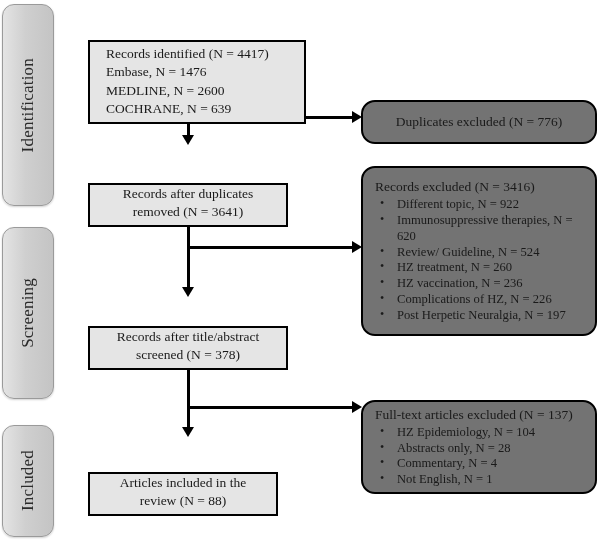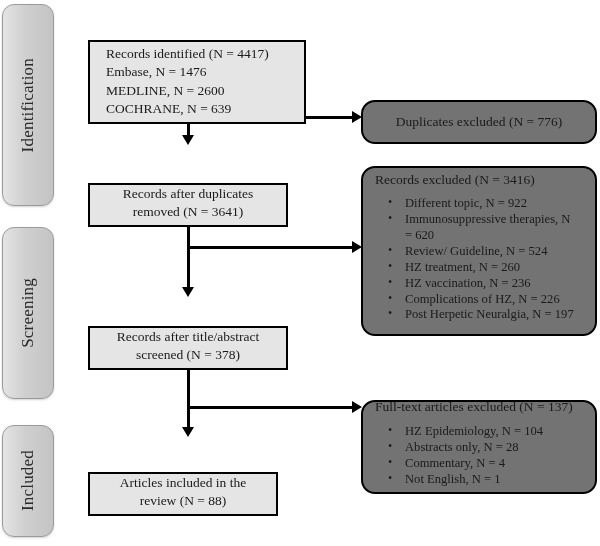--- a/index.html
+++ b/index.html
@@ -63,21 +63,21 @@
     border: 2px solid #000000;
     border-radius: 14px;
     background: #737373;
     font-size: 13.5px;
     line-height: 1.32;
     display: flex;
     align-items: center;
   }
   .exbox .inner { padding: 3px 12px; width: 100%; }
   .ex-title { display: block; margin-bottom: 1px; }
-  .ex-list { list-style: none; margin: 8px; padding: 0; }
+  .ex-list { list-style: none; margin: 0; padding: 0; }
   .ex-list li {
     position: relative;
     padding-left: 22px;
     margin: 0;
     font-size: 12.6px;
     line-height: 1.26;
   }
   .ex-list li::before {
     content: "\2022";
     position: absolute;

